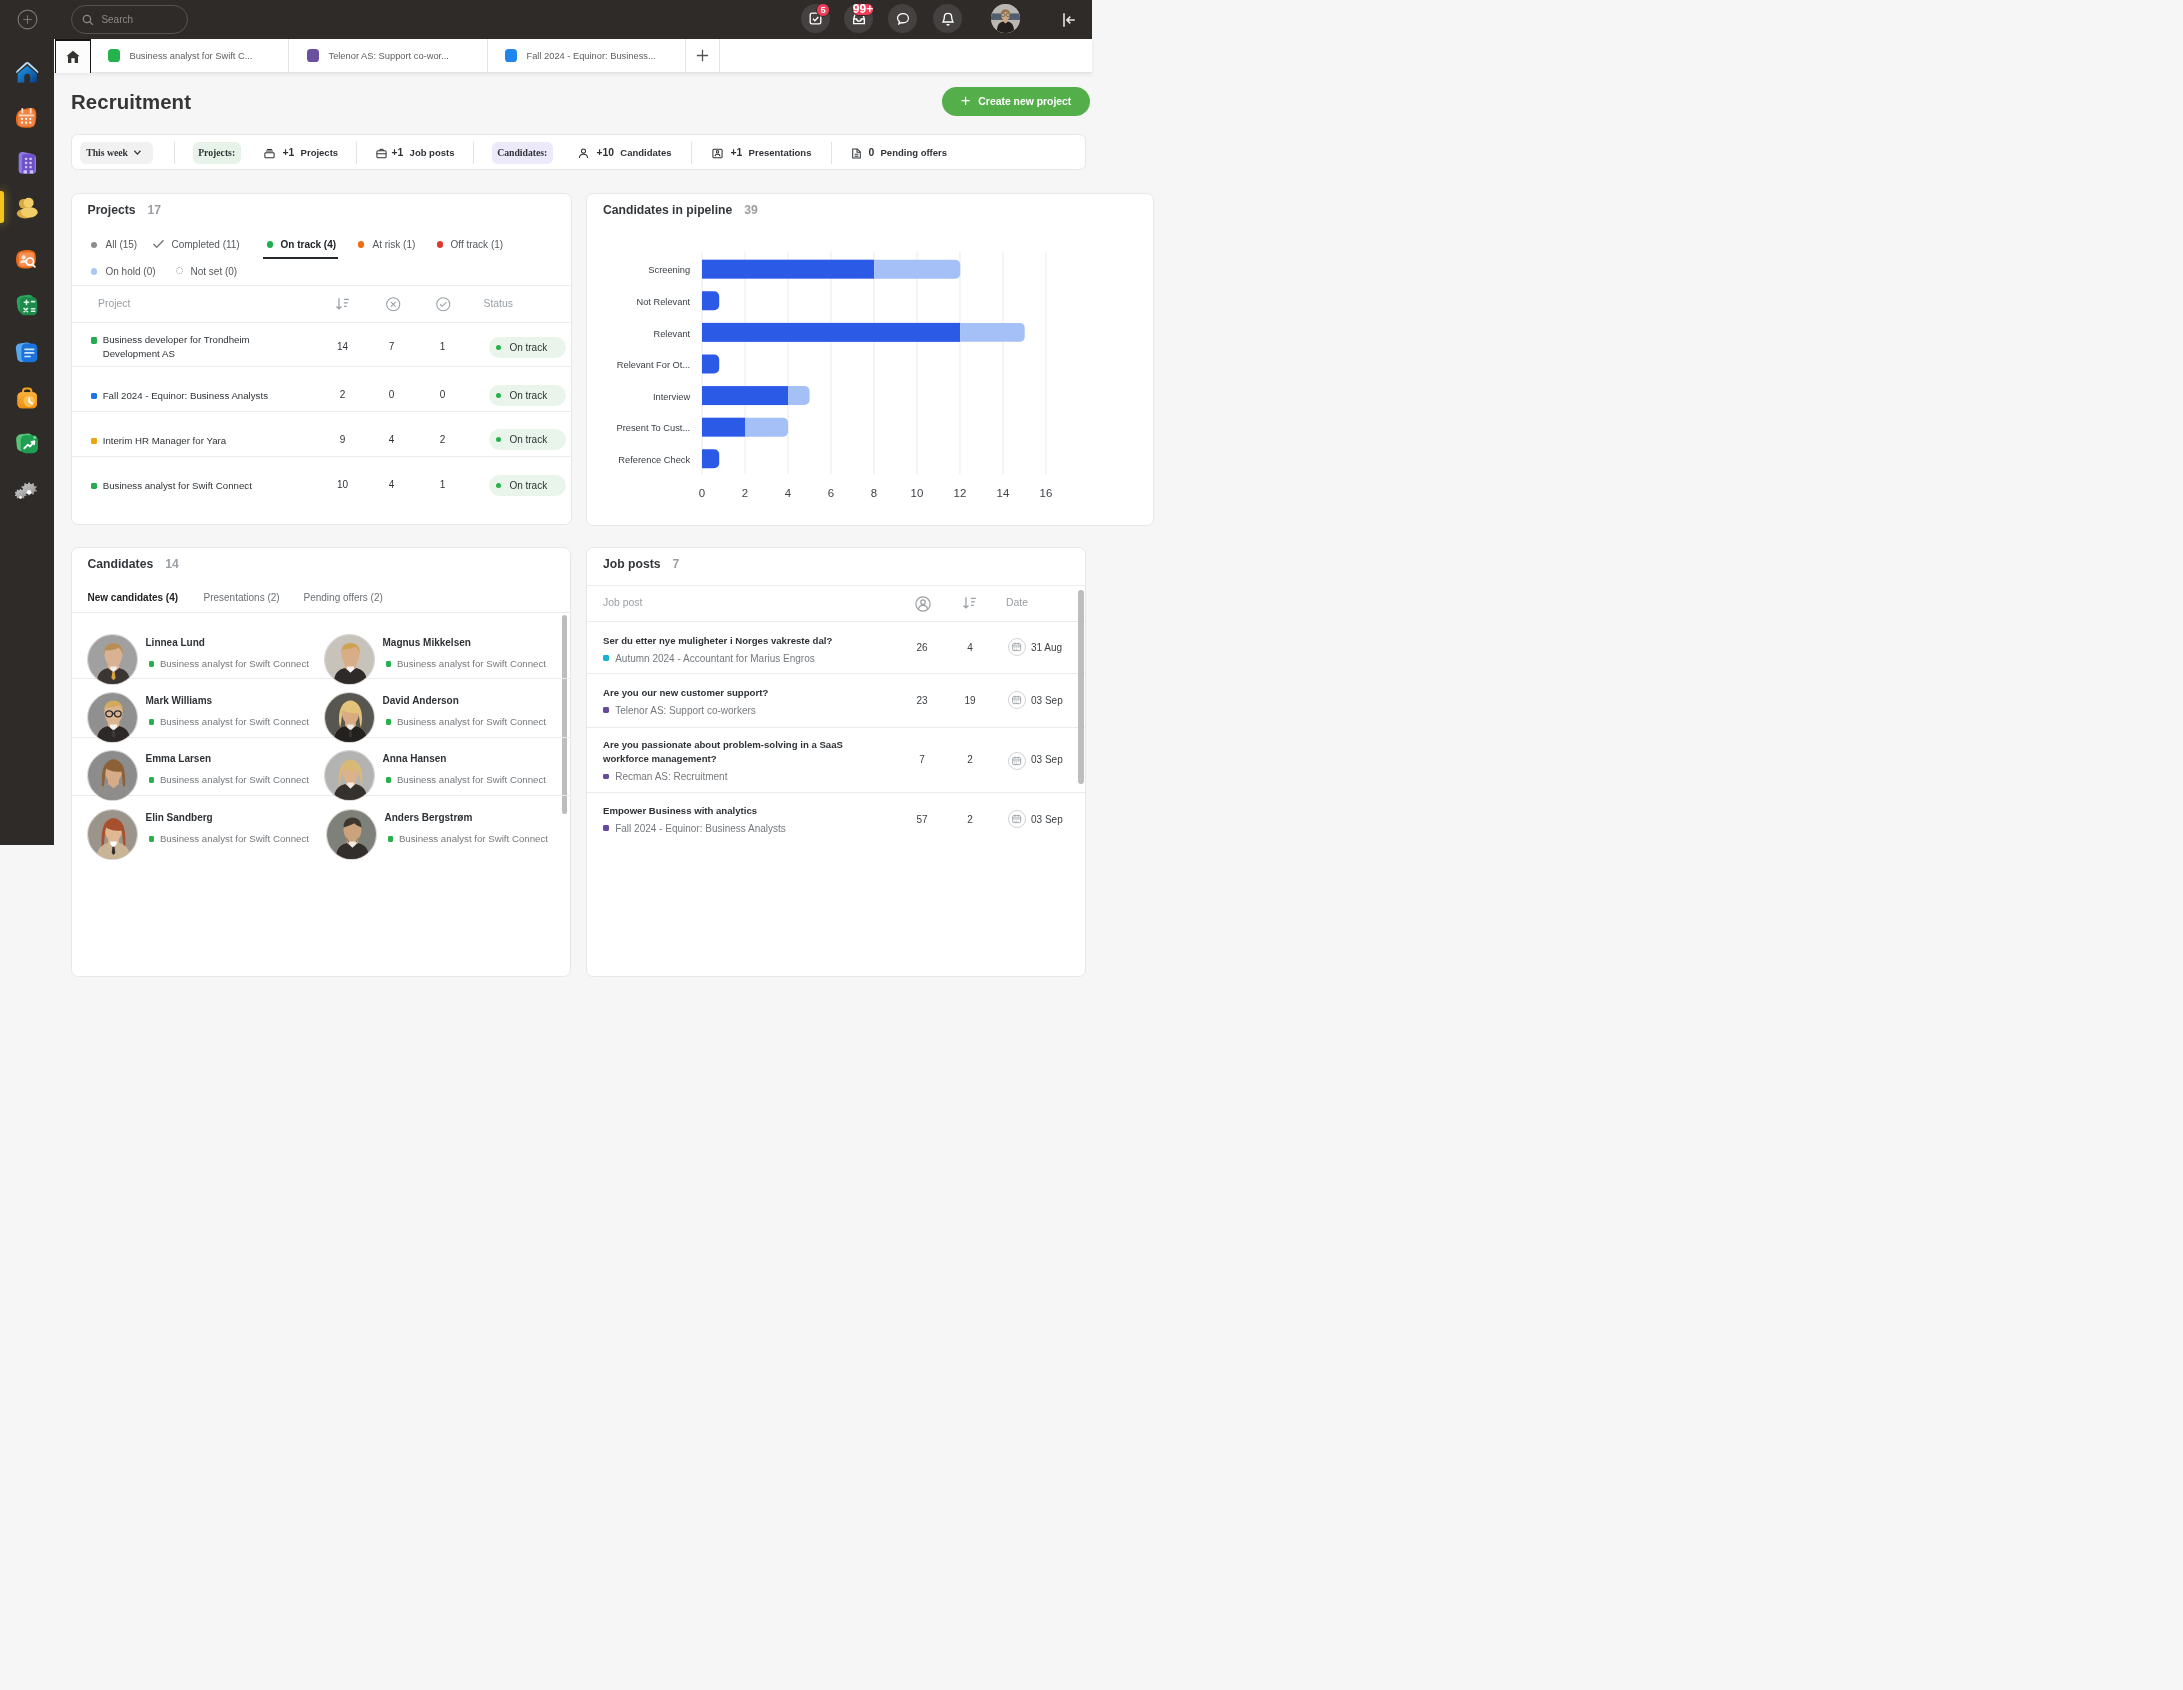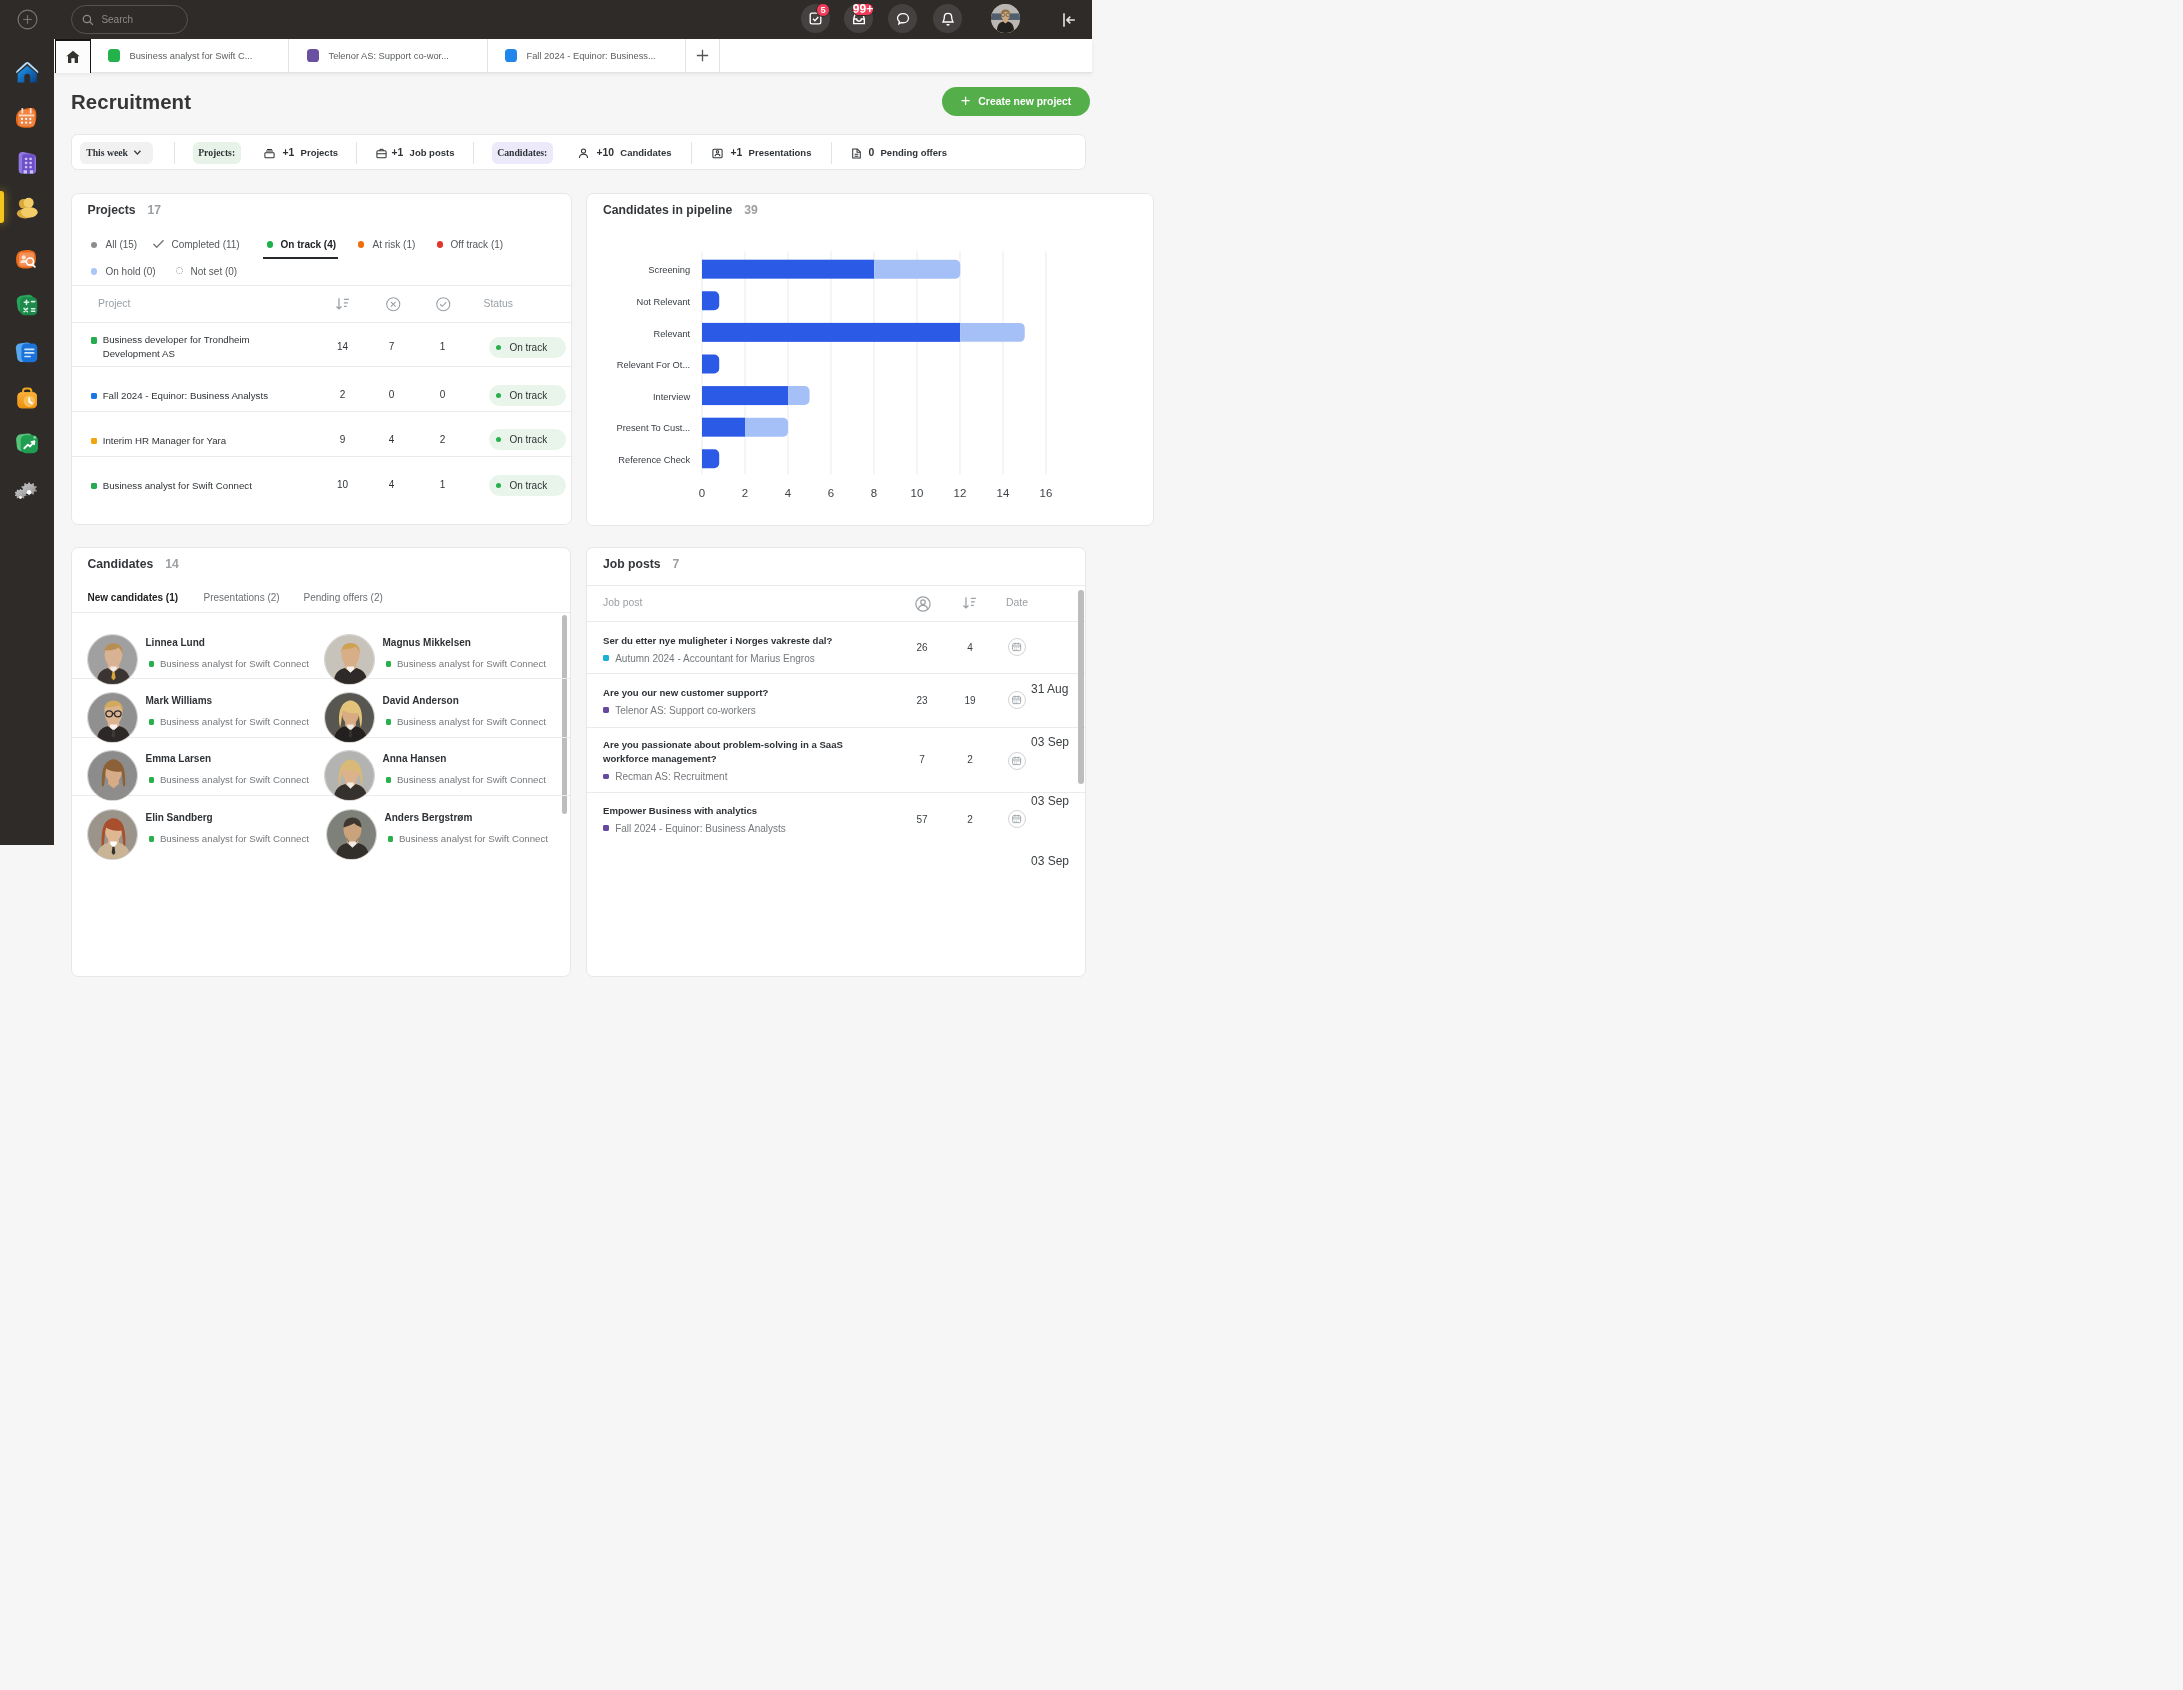--- a/index.html
+++ b/index.html
@@ -63,21 +63,21 @@
 .cand .sub { position:absolute; left:62px; top:24.4px; font-size:9.7px; color:#75797d; display:flex; align-items:center; white-space:nowrap; }
 .cand .sub .sqb { width:5.7px; height:5.7px; margin-right:5.7px; }
 
 
 .jrow .jt { font-size:9.6px; font-weight:bold; color:#2e3236; line-height:14.3px; }
 .jrow .js, .ddate, .pflab, .th-label { white-space:nowrap; }
 .jrow .js { font-size:10px; color:#75797d; display:flex; align-items:center; margin-top:4.3px; }
 .jrow .js .sqb { width:5.7px; height:5.7px; margin-right:6.5px; }
 .jnum { position:absolute; font-size:10px; color:#3c4043; transform:translateX(-50%); }
 .dcal { position:absolute; width:18px; height:18px; border-radius:50%; border:0.7px solid #d3d3d3; display:flex; align-items:center; justify-content:center; }
-.ddate { position:absolute; font-size:12px; color:#3c4043;margin-top:40px; }
+.ddate { position:absolute; font-size:10px; color:#3c4043; }
 .vscroll { position:absolute; width:5.7px; border-radius:2.9px; background:#bdbdbd; }
 </style>
 </head>
 <body>
 <div class="topbar">
   <div class="search">
     <svg width="13.6" height="13.6" viewBox="0 0 24 24" fill="none" stroke="#8d8a87" stroke-width="2.2">
         <circle cx="10.5" cy="10.5" r="6.5"></circle>
         <path d="M15.5 15.5 L21 21"></path>
       </svg>
@@ -424,21 +424,21 @@
           <text x="460.5" y="423">10</text>
           <text x="520.5" y="423">12</text>
           <text x="580.5" y="423">14</text>
           <text x="640.5" y="423">16</text>
       </g>
     </svg>
   </div>
 
   <div class="card" id="card-cands">
     <div class="ctitle">Candidates <span>14</span></div>
-    <div class="ctab sel" style="position:absolute; left:16px; top:44px;">New candidates (1)</div>
+    <div class="ctab sel" style="position:absolute; left:16px; top:44px;">New candidates (4)</div>
     <div class="ctab" style="position:absolute; left:132px; top:44px;">Presentations (2)</div>
     <div class="ctab" style="position:absolute; left:232px; top:44px;">Pending offers (2)</div>
     <div class="hline" style="top:64px;"></div>
     <div class="vscroll" style="left:490px; top:67px; height:199px;"></div>
     <div class="hline" style="top:130px;"></div>
     <div class="hline" style="top:189px;"></div>
     <div class="hline" style="top:247px;"></div>
 
     <div class="cand" style="left:15px; top:86px;">
       <div class="av"><svg width="51" height="51" viewBox="0 0 71 71">

